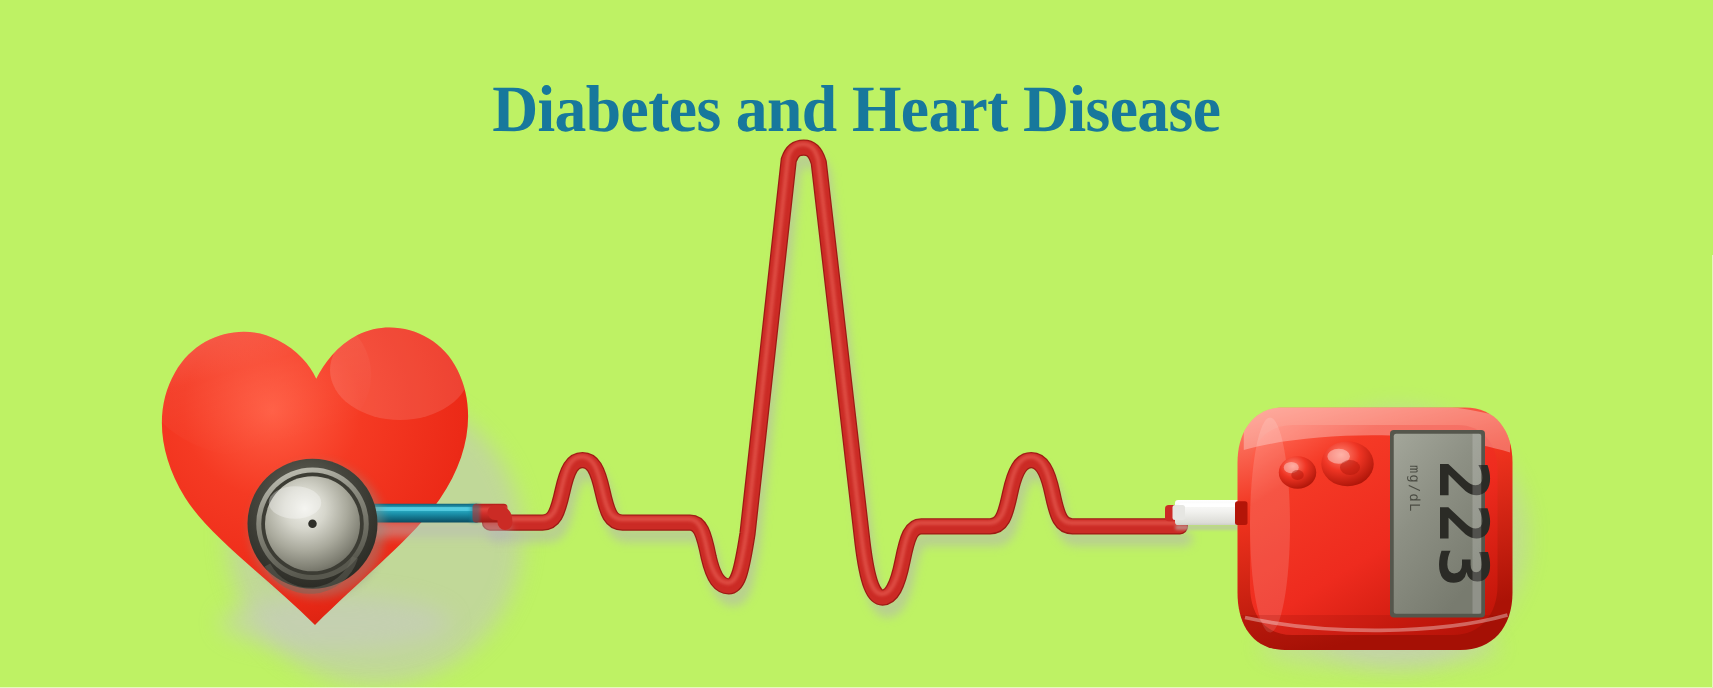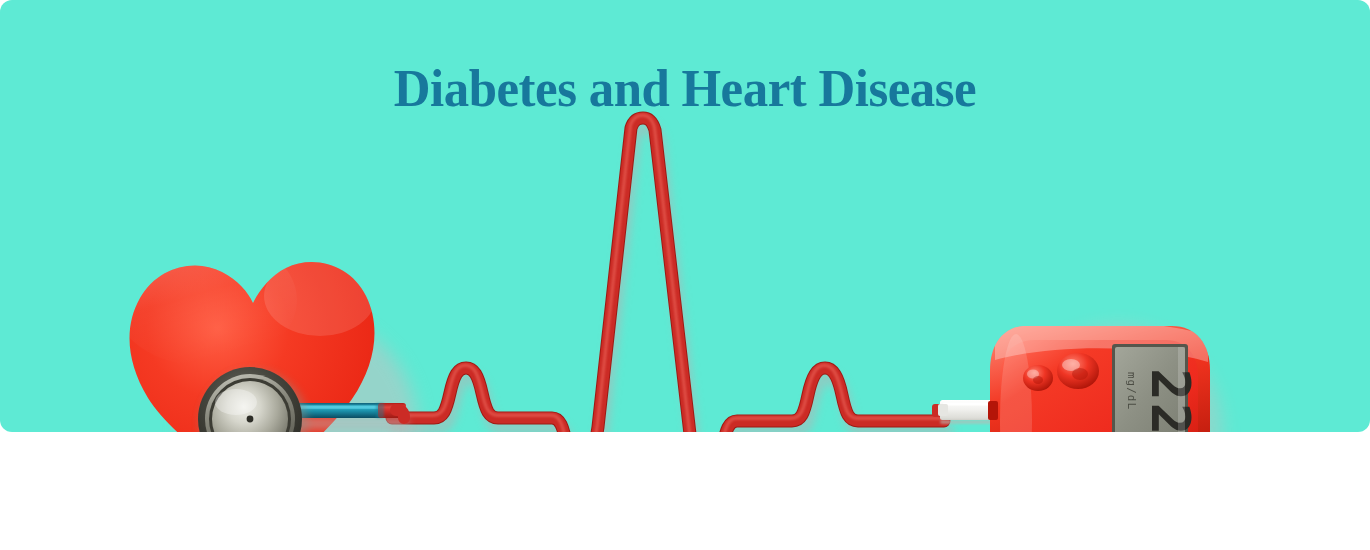--- a/index.html
+++ b/index.html
@@ -7,24 +7,23 @@
     margin: 0;
     padding: 0;
     background: #ffffff;
   }
   body {
     font-family: "Liberation Serif", "DejaVu Serif", serif;
   }
   #page {
     position: relative;
     width: 1370px;
-    height: 432px;
-    background: #5eead4;
+    height: 550px;
+    background: #bef264;
     overflow: hidden;
-    border-radius: 12px;
   }
 
   
   #title {
     position: absolute;
     left: 0;
     top: 22px;
     width: 1370px;
     text-align: center;
     font-family: "Liberation Serif", "DejaVu Serif", serif;

